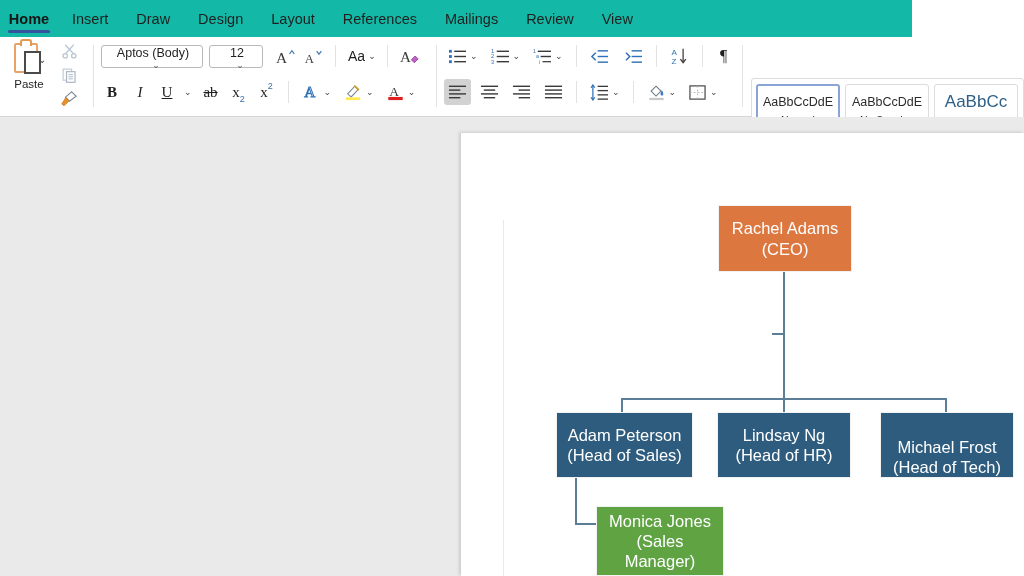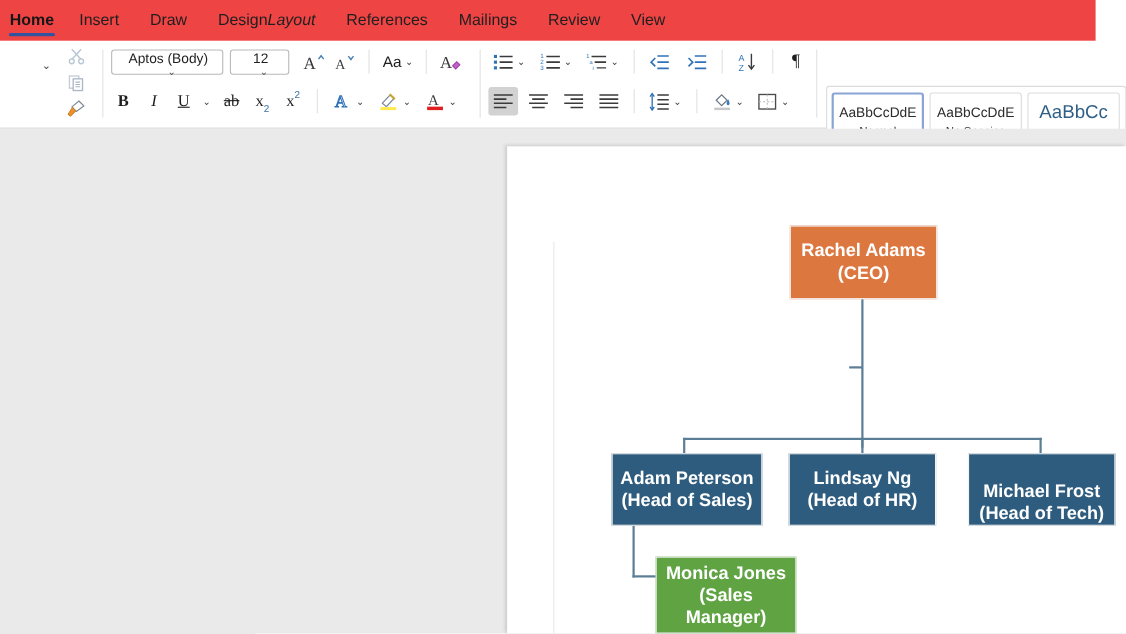--- a/index.html
+++ b/index.html
@@ -18,22 +18,22 @@
   
   .ribbon {
     position: absolute; left: 0; top: 0;
     width: 1024px; height: 117px;
     background: #ffffff;
     border-bottom: 1px solid #d6d6d6;
     box-sizing: border-box;
   }
   .tabbar {
     position: absolute; left: 0; top: 0;
-    width: 996px; height: 37px;
-    background: #ef4444;
+    width: 912px; height: 37px;
+    background: #14b8a6;
     display: flex; align-items: center;
   }
   .tab {
     position: relative;
     font-size: 14.5px;
     color: #1f1f1f;
     padding: 0 0 0 0;
     margin: 0 0 0 0;
     height: 37px;
     display: flex; align-items: center;
@@ -124,21 +124,20 @@
   .style-preview.h1 { font-size: 17px; color: #2e5f87; }
   .style-name { font-size: 10.5px; color: #2b2b2b; margin-top: 5px; }
 
   
   .canvas { position: absolute; left: 0; top: 117px; width: 1024px; height: 459px; background: #eaeaea; }
   .page {
     position: absolute; left: 461px; top: 16px;
     width: 563px; height: 443px;
     background: #ffffff;
     box-shadow: -2px -1px 3px rgba(0,0,0,0.13);
-    font-weight: bold;
   }
   .margin-guide { position: absolute; left: 42px; top: 87px; width: 1px; height: 356px; background: #e9e9e9; }
 
   
   .node {
     position: absolute; box-sizing: border-box;
     display: flex; flex-direction: column; align-items: center; justify-content: center;
     color: #ffffff; text-align: center; line-height: 1.22;
     font-size: 16.5px;
     border: 1px solid #f2f2f2;
@@ -158,39 +157,47 @@
       </div>
       <div class="tab" style="margin-left:22px;">
         <span class="lbl">Insert</span>
       </div>
       <div class="tab" style="margin-left:28px;">
         <span class="lbl">Draw</span>
       </div>
       <div class="tab" style="margin-left:28px;">
         <span class="lbl">Design</span>
       </div>
-      <div class="tab" style="font-style:italic;">
+      <div class="tab" style="margin-left:28px;">
         <span class="lbl">Layout</span>
       </div>
       <div class="tab" style="margin-left:28px;">
         <span class="lbl">References</span>
       </div>
       <div class="tab" style="margin-left:28px;">
         <span class="lbl">Mailings</span>
       </div>
       <div class="tab" style="margin-left:28px;">
         <span class="lbl">Review</span>
       </div>
       <div class="tab" style="margin-left:28px;">
         <span class="lbl">View</span>
       </div>
     </div>
 
     <div class="groups">
 
+      <div class="paste-grp">
+        <div class="paste-icon">
+          <div class="clip-body"></div>
+          <div class="clip-top"></div>
+          <div class="clip-page"></div>
+        </div>
+        <div class="paste-lbl">Paste</div>
+      </div>
       <div class="paste-caret">⌄</div>
 
       <div class="minigrp">
         <div class="mini-ico">
           <span class="ico">
             <svg width="17" height="17" viewBox="0 0 20 20">
               <circle cx="5" cy="15" r="2.6" fill="none" stroke="#b9c6d4" stroke-width="1.5"></circle>
               <circle cx="15" cy="15" r="2.6" fill="none" stroke="#b9c6d4" stroke-width="1.5"></circle>
               <line x1="5" y1="13" x2="15" y2="2" stroke="#b9c6d4" stroke-width="1.5"></line>
               <line x1="15" y1="13" x2="5" y2="2" stroke="#b9c6d4" stroke-width="1.5"></line>

